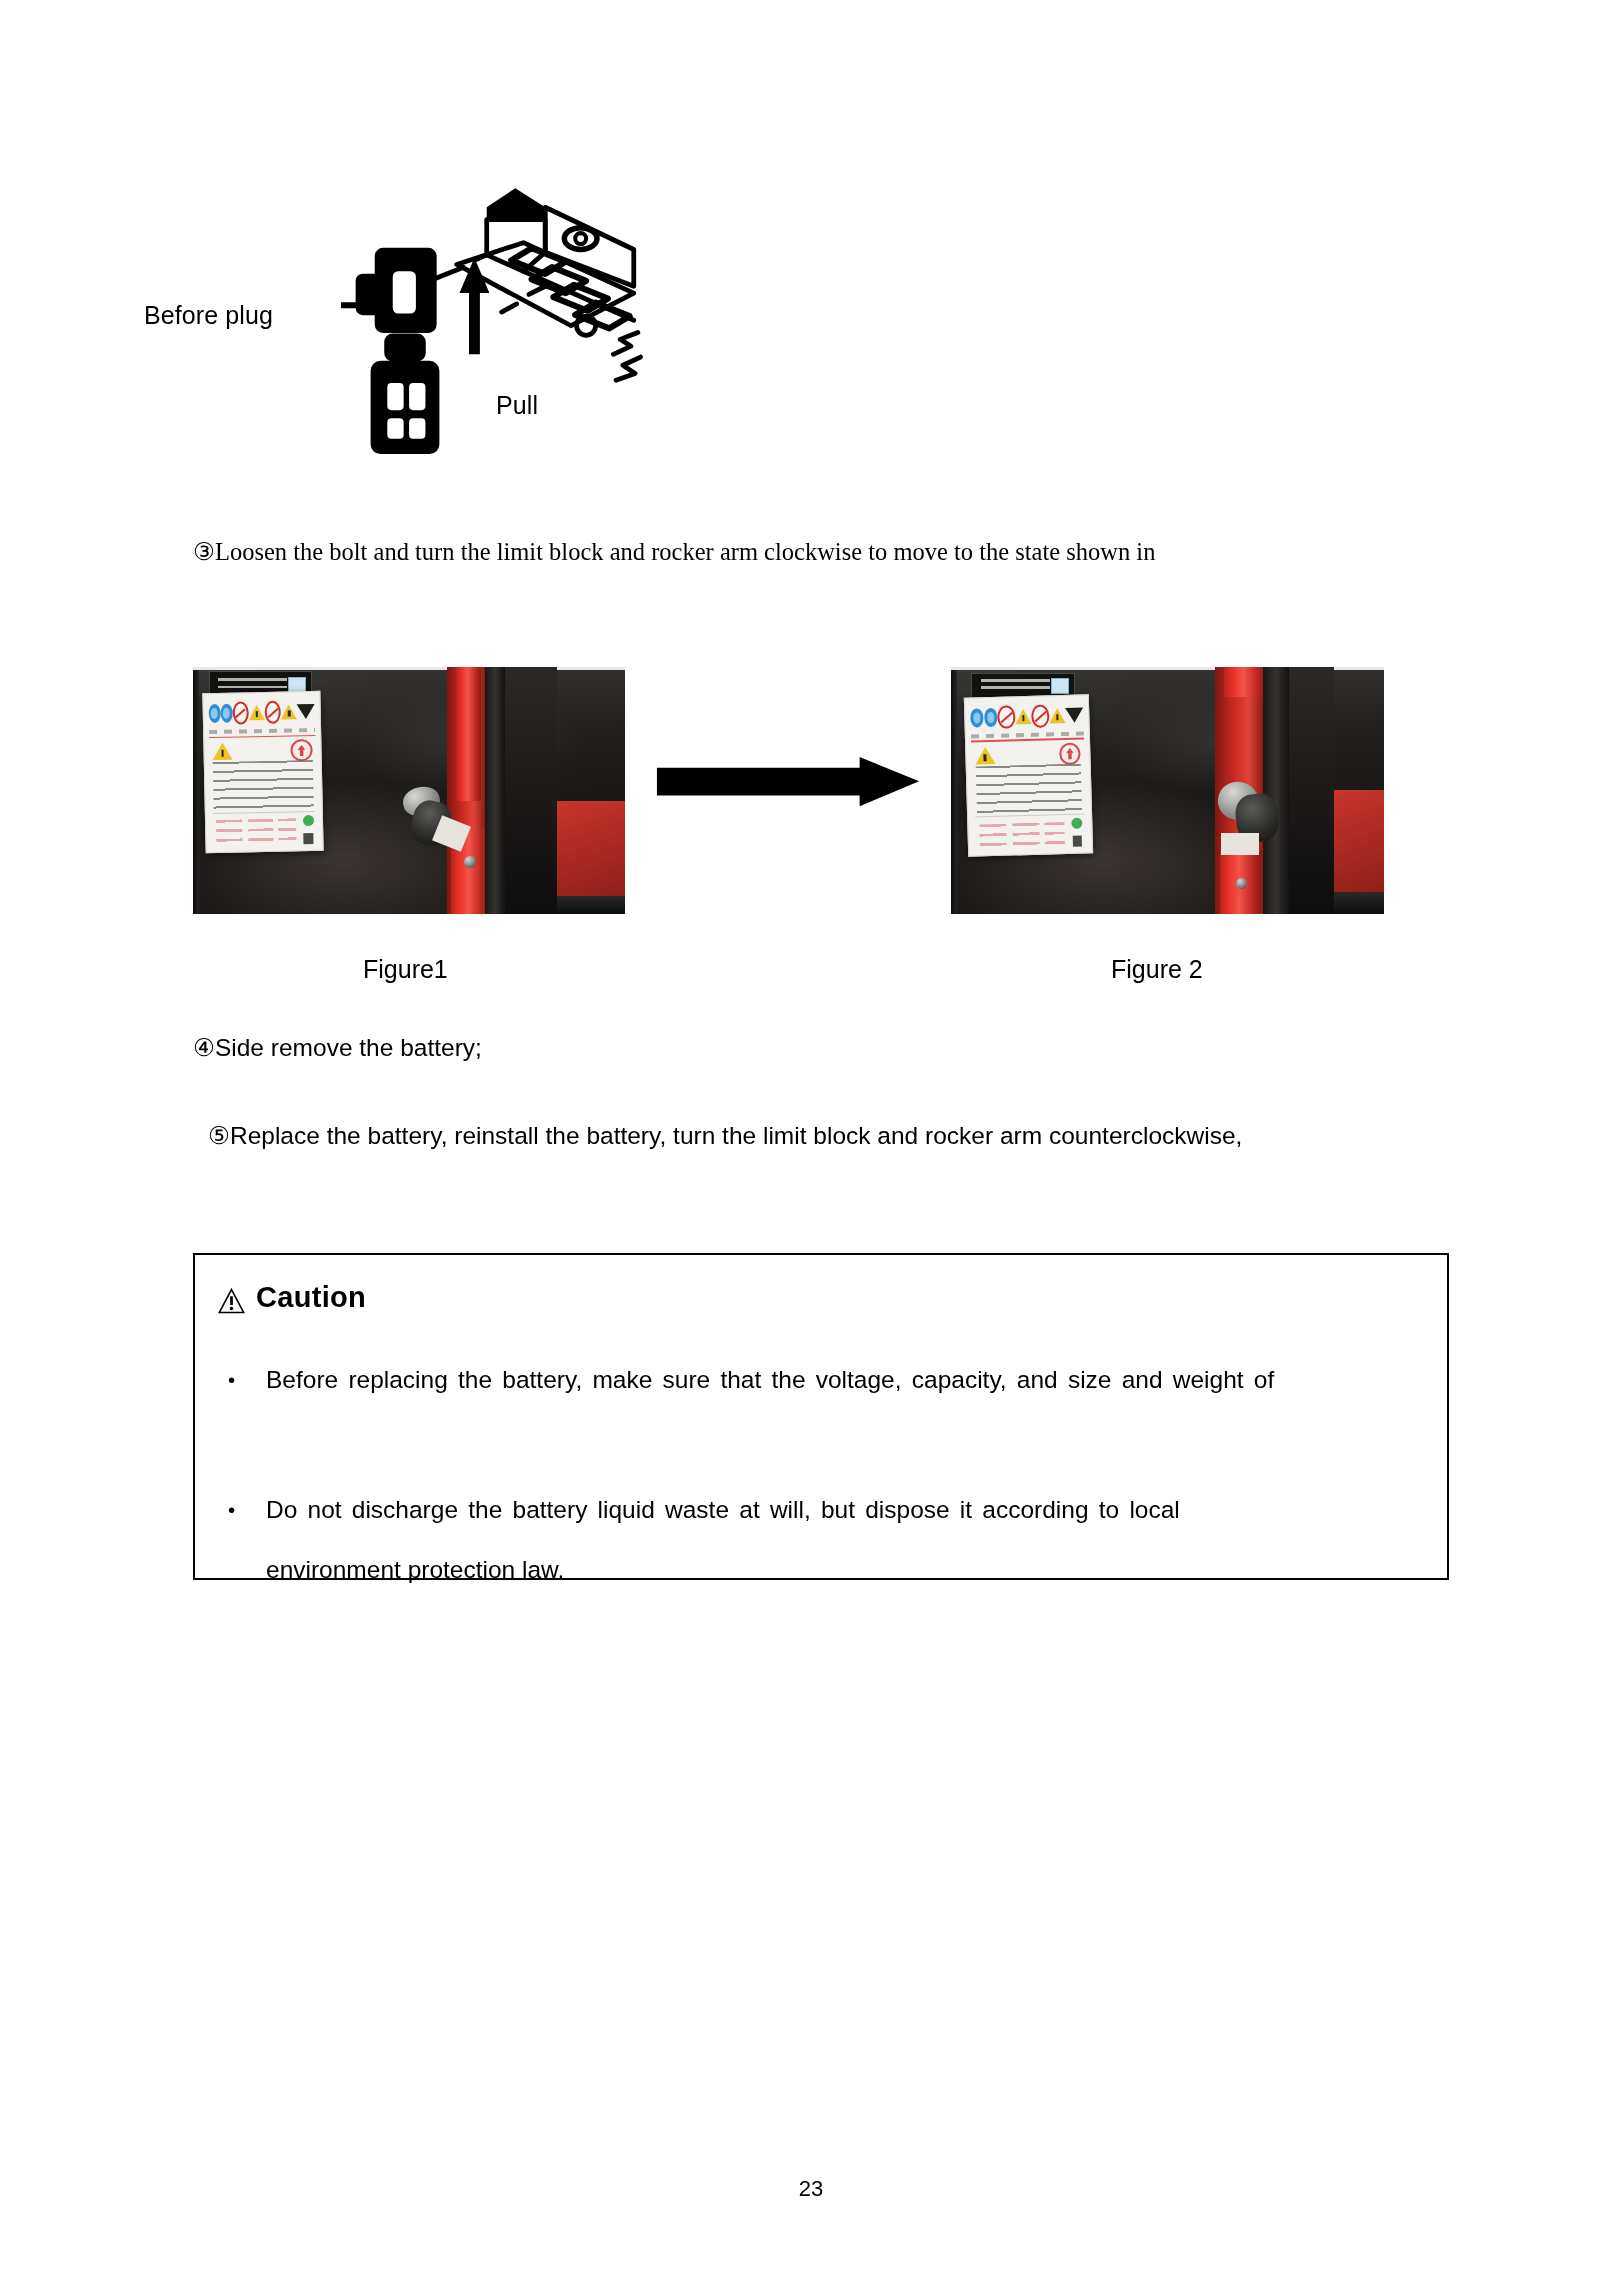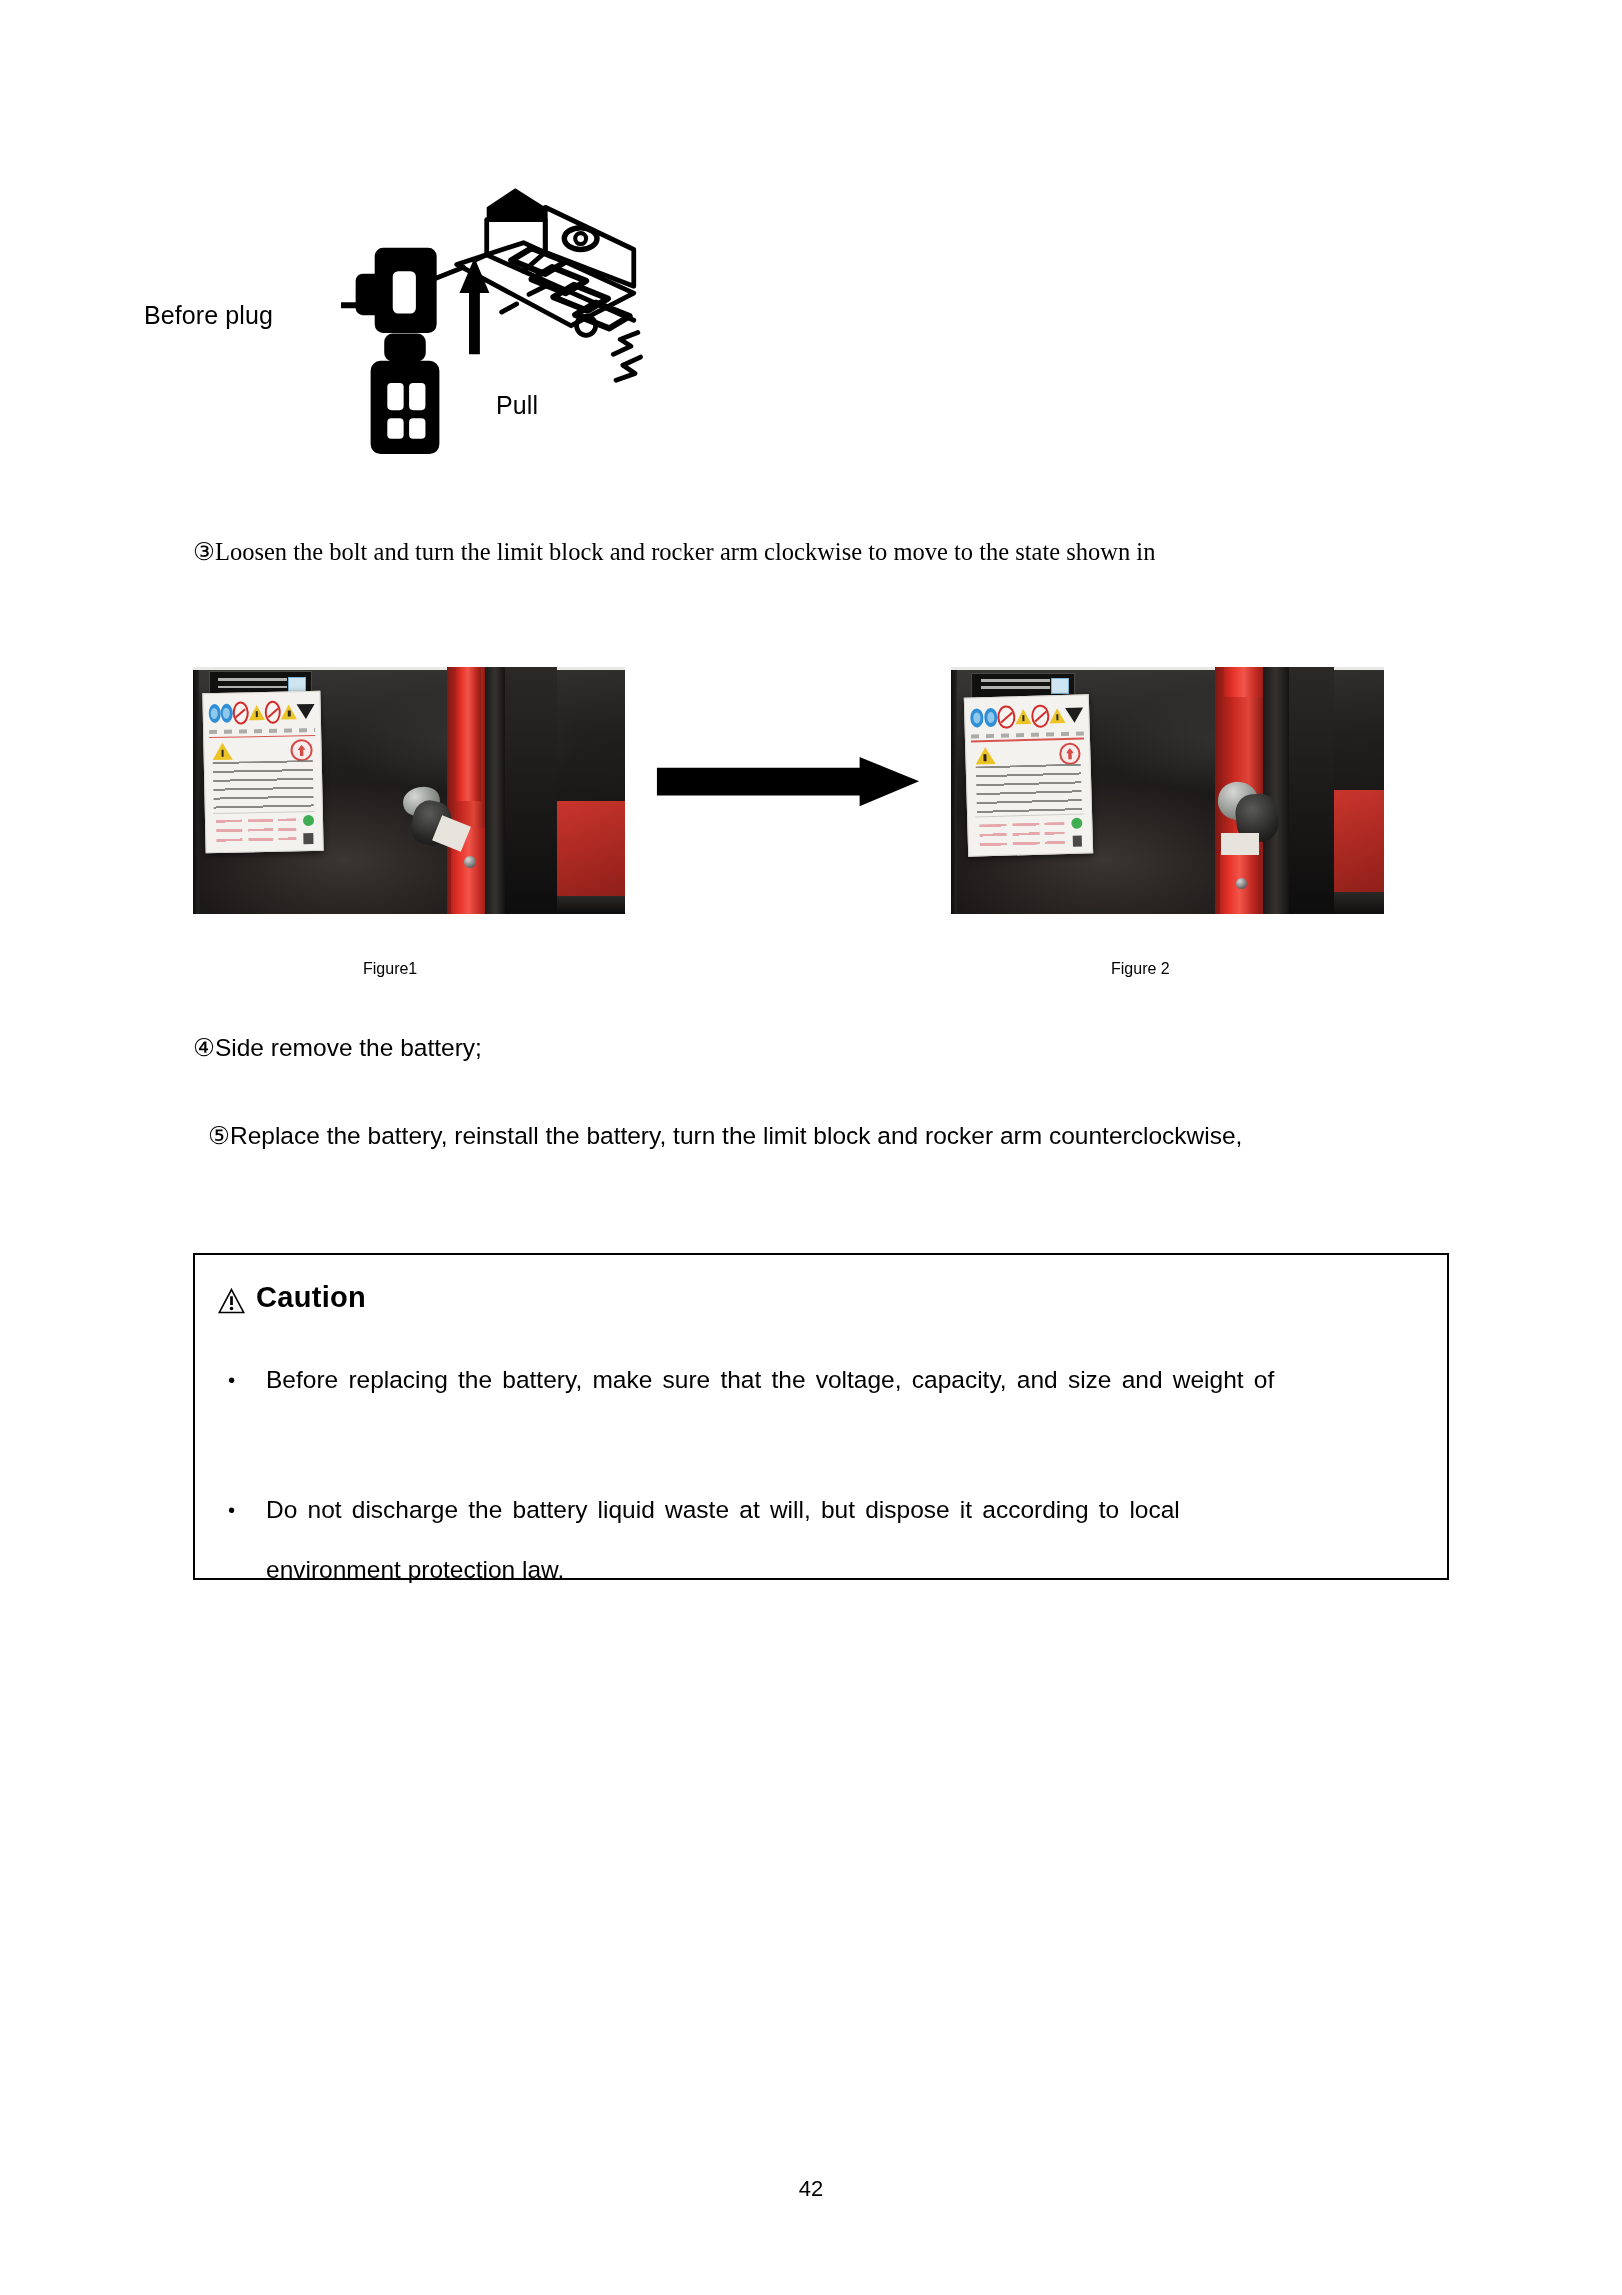--- a/index.html
+++ b/index.html
@@ -256,21 +256,21 @@
     position: absolute;
     left: 656px;
     top: 757px;
     width: 264px;
     height: 50px;
   }
 
   
   .fig-caption {
     position: absolute;
-    font-size: 16px;
+    font-size: 25px;
     line-height: 30px;
     white-space: nowrap;
   }
   #figure1-caption { left: 363px; top: 954px; }
   #figure2-caption { left: 1111px; top: 954px; }
 
   
   #caution-box {
     position: absolute;
     left: 193px;
@@ -527,14 +527,14 @@
 
   <div id="caution-item-1" class="caution-item">
     <span class="caution-bullet">•</span>
     <div class="caution-text">
       <div><span>Do</span><span class="jgap" style="padding-right: 3.4px;">&nbsp;</span><span>not</span><span class="jgap" style="padding-right: 3.4px;">&nbsp;</span><span>discharge</span><span class="jgap" style="padding-right: 3.4px;">&nbsp;</span><span>the</span><span class="jgap" style="padding-right: 3.4px;">&nbsp;</span><span>battery</span><span class="jgap" style="padding-right: 3.4px;">&nbsp;</span><span>liquid</span><span class="jgap" style="padding-right: 3.4px;">&nbsp;</span><span>waste</span><span class="jgap" style="padding-right: 3.4px;">&nbsp;</span><span>at</span><span class="jgap" style="padding-right: 3.4px;">&nbsp;</span><span>will,</span><span class="jgap" style="padding-right: 3.4px;">&nbsp;</span><span>but</span><span class="jgap" style="padding-right: 3.4px;">&nbsp;</span><span>dispose</span><span class="jgap" style="padding-right: 3.4px;">&nbsp;</span><span>it</span><span class="jgap" style="padding-right: 3.4px;">&nbsp;</span><span>according</span><span class="jgap" style="padding-right: 3.4px;">&nbsp;</span><span>to</span><span class="jgap" style="padding-right: 3.4px;">&nbsp;</span><span>local</span></div>
       <div class="lastline">environment protection law.</div>
     </div>
   </div>
 </div>
 
-<div id="page-number">42</div>
+<div id="page-number">23</div>
 
 
 </body></html>

